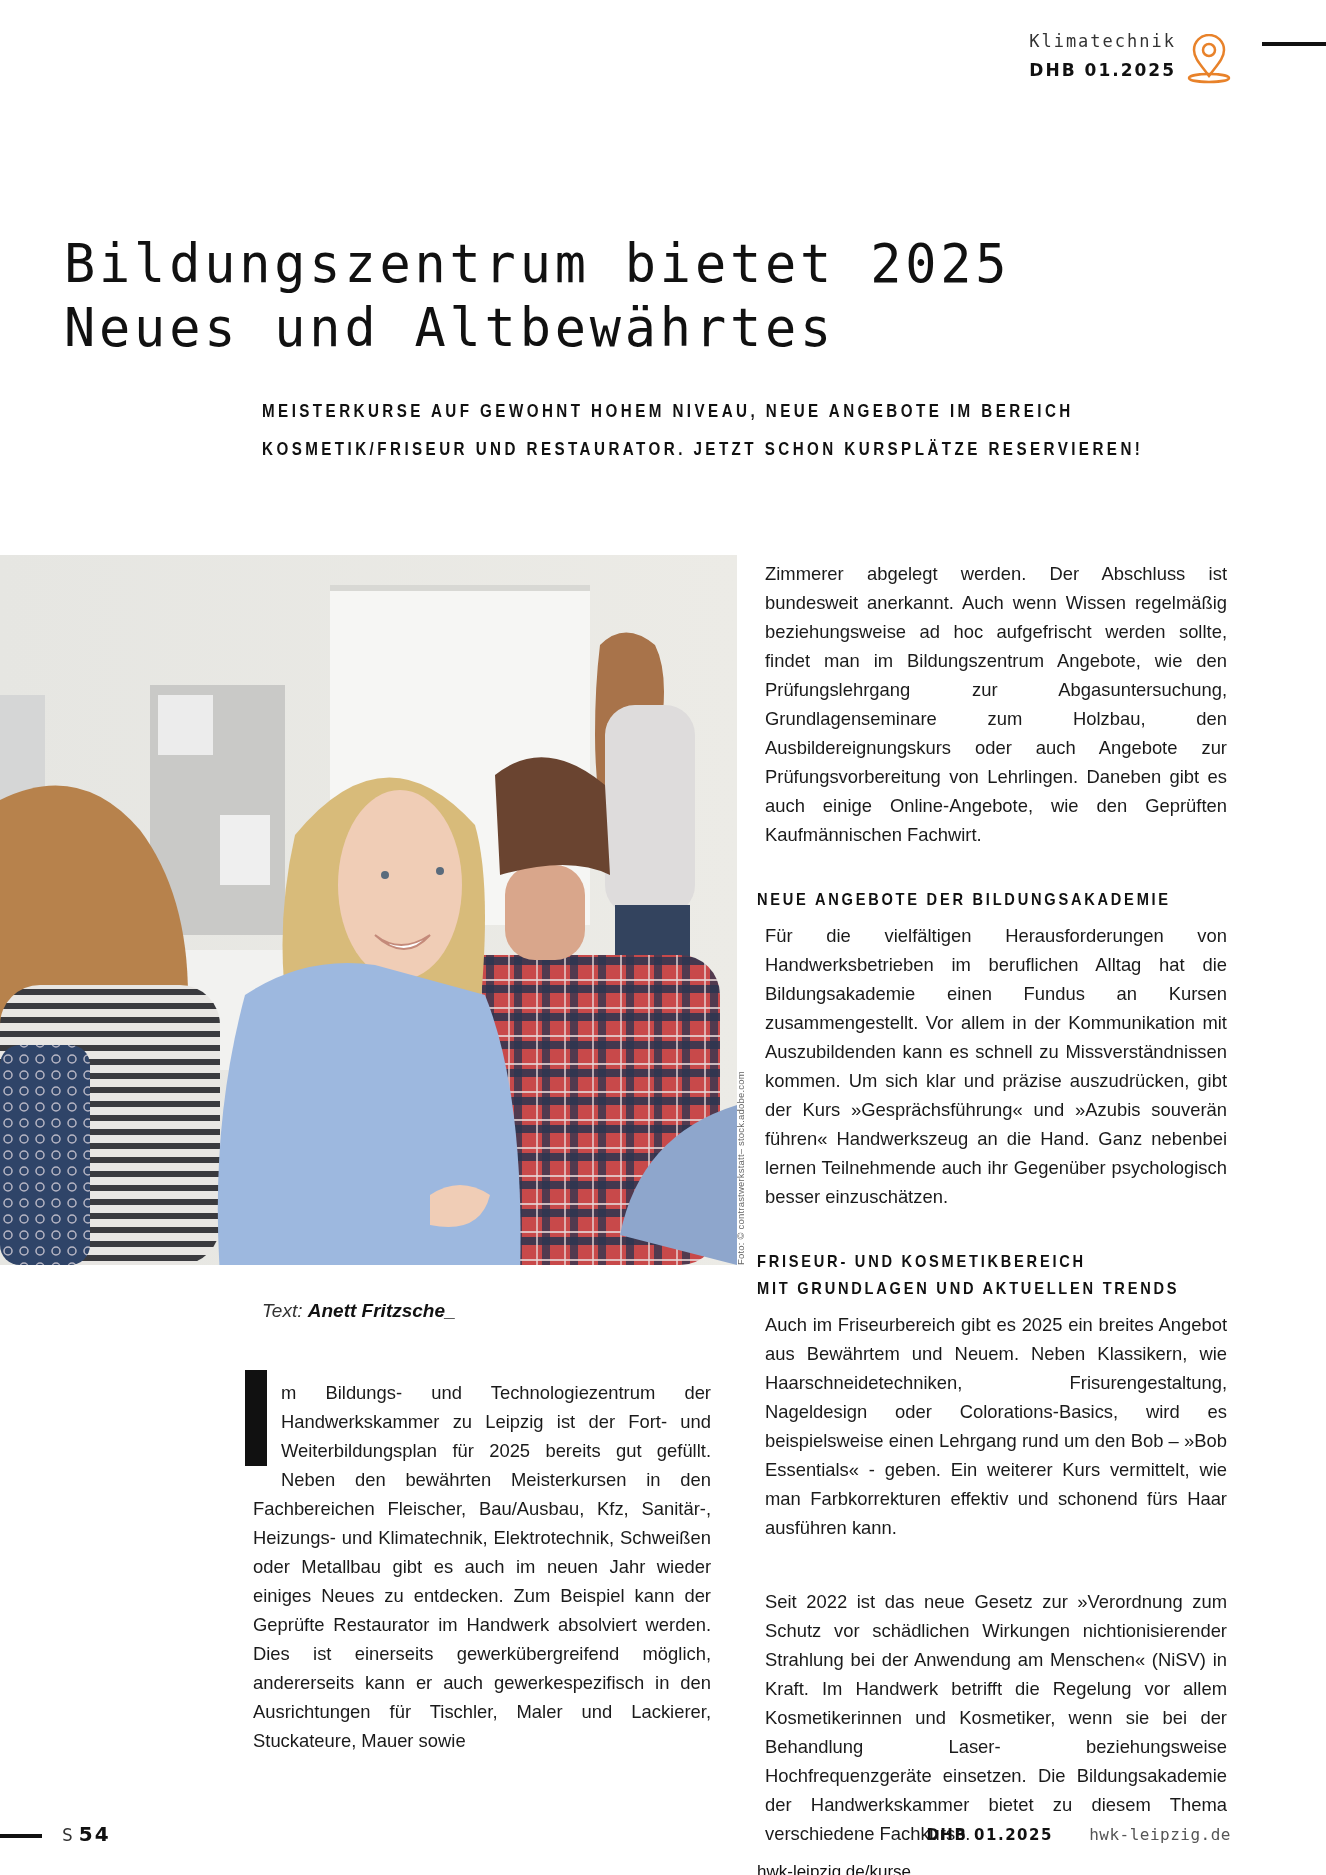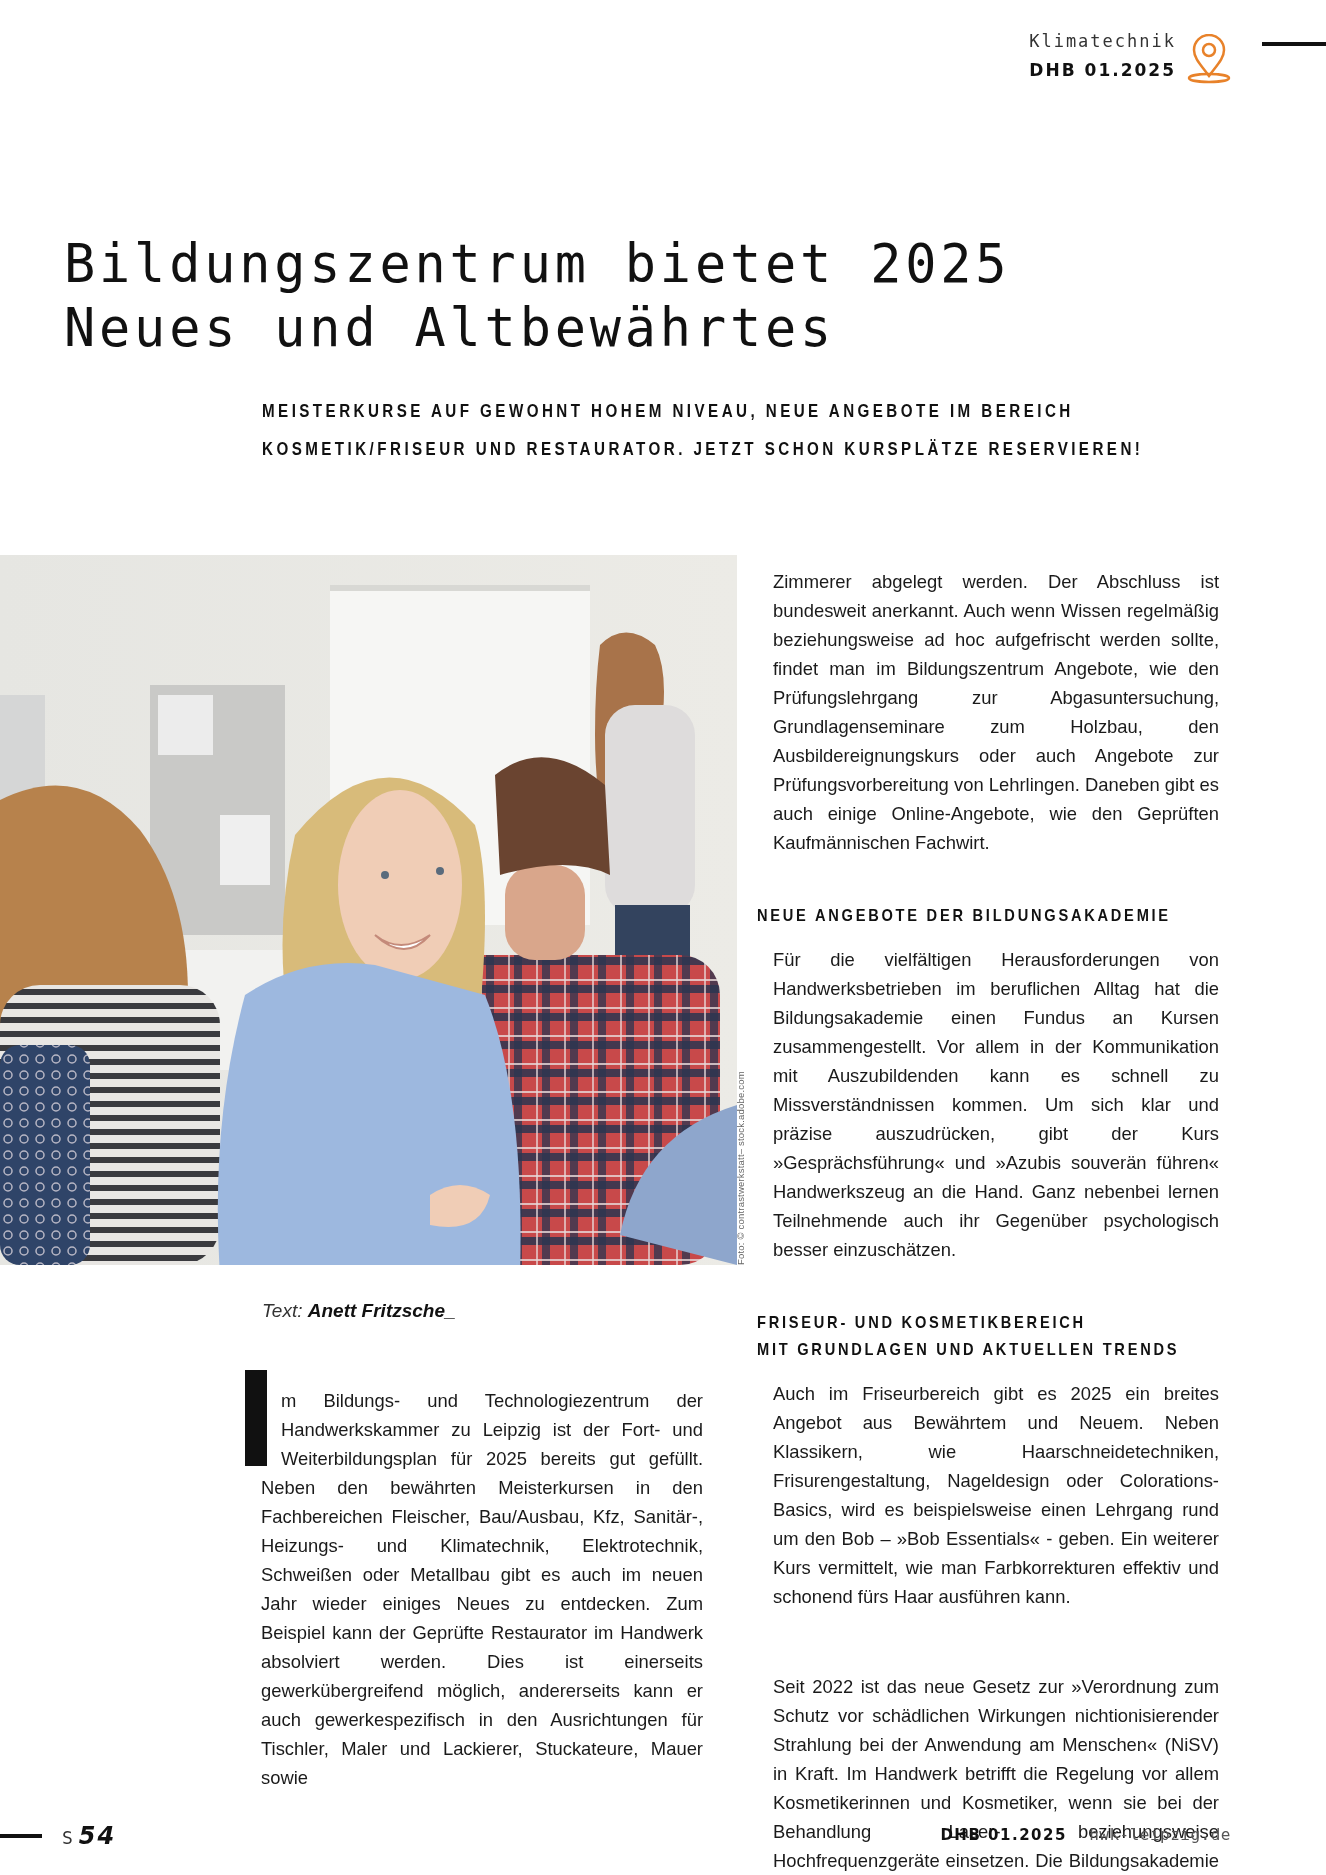--- a/index.html
+++ b/index.html
@@ -19,36 +19,36 @@
   .photo { position: absolute; left: 0; top: 555px; width: 737px; height: 710px; overflow: hidden; background: #e4e3df; }
   .photo svg { width: 100%; height: 100%; display: block; }
   .credit { position: absolute; left: 735px; top: 1265px; transform: rotate(-90deg); transform-origin: left top; font-family: "Liberation Sans", sans-serif; font-size: 9.5px; color: #666; white-space: nowrap; letter-spacing: 0.2px; }
 
   
   .byline { position: absolute; left: 262px; top: 1300px; font-family: "Liberation Sans", sans-serif; font-style: italic; font-size: 19px; color: #333; }
   .byline b { color: #111; }
 
   
   .col { position: absolute; font-family: "Liberation Sans", sans-serif; font-size: 18.4px; line-height: 29px; color: #1a1a1a; text-align: justify; }
-  .col p { margin: 16px; }
+  .col p { margin: 8px; }
   .col-left { left: 245px; top: 1370px; width: 474px; }
   .col-right { left: 757px; top: 551px; width: 478px; }
   .dropcap { float: left; width: 22px; height: 96px; background: #111; margin: 0 14px 0 0; }
   .col-left .lead { text-indent: 0; }
   .sec-head { font-family: "Liberation Sans", sans-serif; font-weight: bold; font-size: 17px; letter-spacing: 3.2px; line-height: 27px; color: #111; text-transform: uppercase; margin: 0; text-align: left; transform: scaleX(0.86); transform-origin: left top; white-space: nowrap; }
   .gap-md { height: 29px; }
   .link { font-weight: normal; color: #111; text-decoration: none; display: inline-block; font-size: 17px; }
 
   
   .ftr-rule { position: absolute; left: 0; top: 1834px; width: 42px; height: 4px; background: #111; }
   .ftr-page { position: absolute; left: 62px; top: 1822px; font-family: "DejaVu Sans Mono", monospace; font-size: 18px; color: #333; }
-  .ftr-page b { font-family: "DejaVu Sans", sans-serif; font-size: 24px; color: #111; letter-spacing: 2px; margin-left: 6px; font-style: italic; }
+  .ftr-page b { font-family: "DejaVu Sans", sans-serif; font-size: 20px; color: #111; letter-spacing: 2px; margin-left: 6px; }
   .ftr-right { position: absolute; right: 95px; top: 1824px; font-size: 17px; }
   .ftr-issue { font-family: "DejaVu Sans", sans-serif; font-weight: bold; letter-spacing: 1.5px; color: #111; font-size: 15px; }
-  .ftr-url { font-family: "DejaVu Sans Mono", monospace; color: #555; margin-left: 12px; font-size: 16px; letter-spacing: 0.5px; }
+  .ftr-url { font-family: "DejaVu Sans Mono", monospace; color: #555; margin-left: 26px; font-size: 16px; letter-spacing: 0.5px; }
 </style>
 </head>
 <body>
 
 <div class="hdr-kicker">Klimatechnik</div>
 <div class="hdr-issue">DHB 01.2025</div>
 <svg class="pin-icon" viewBox="0 0 46 50">
   <ellipse cx="23" cy="44" rx="20" ry="4" fill="none" stroke="#e8822a" stroke-width="2.5"></ellipse>
   <path d="M23 42 C14 30 8 24 8 16 A15 15 0 0 1 38 16 C38 24 32 30 23 42 Z" fill="none" stroke="#e8822a" stroke-width="2.5"></path>
   <circle cx="23" cy="16" r="6" fill="none" stroke="#e8822a" stroke-width="2.5"></circle>

